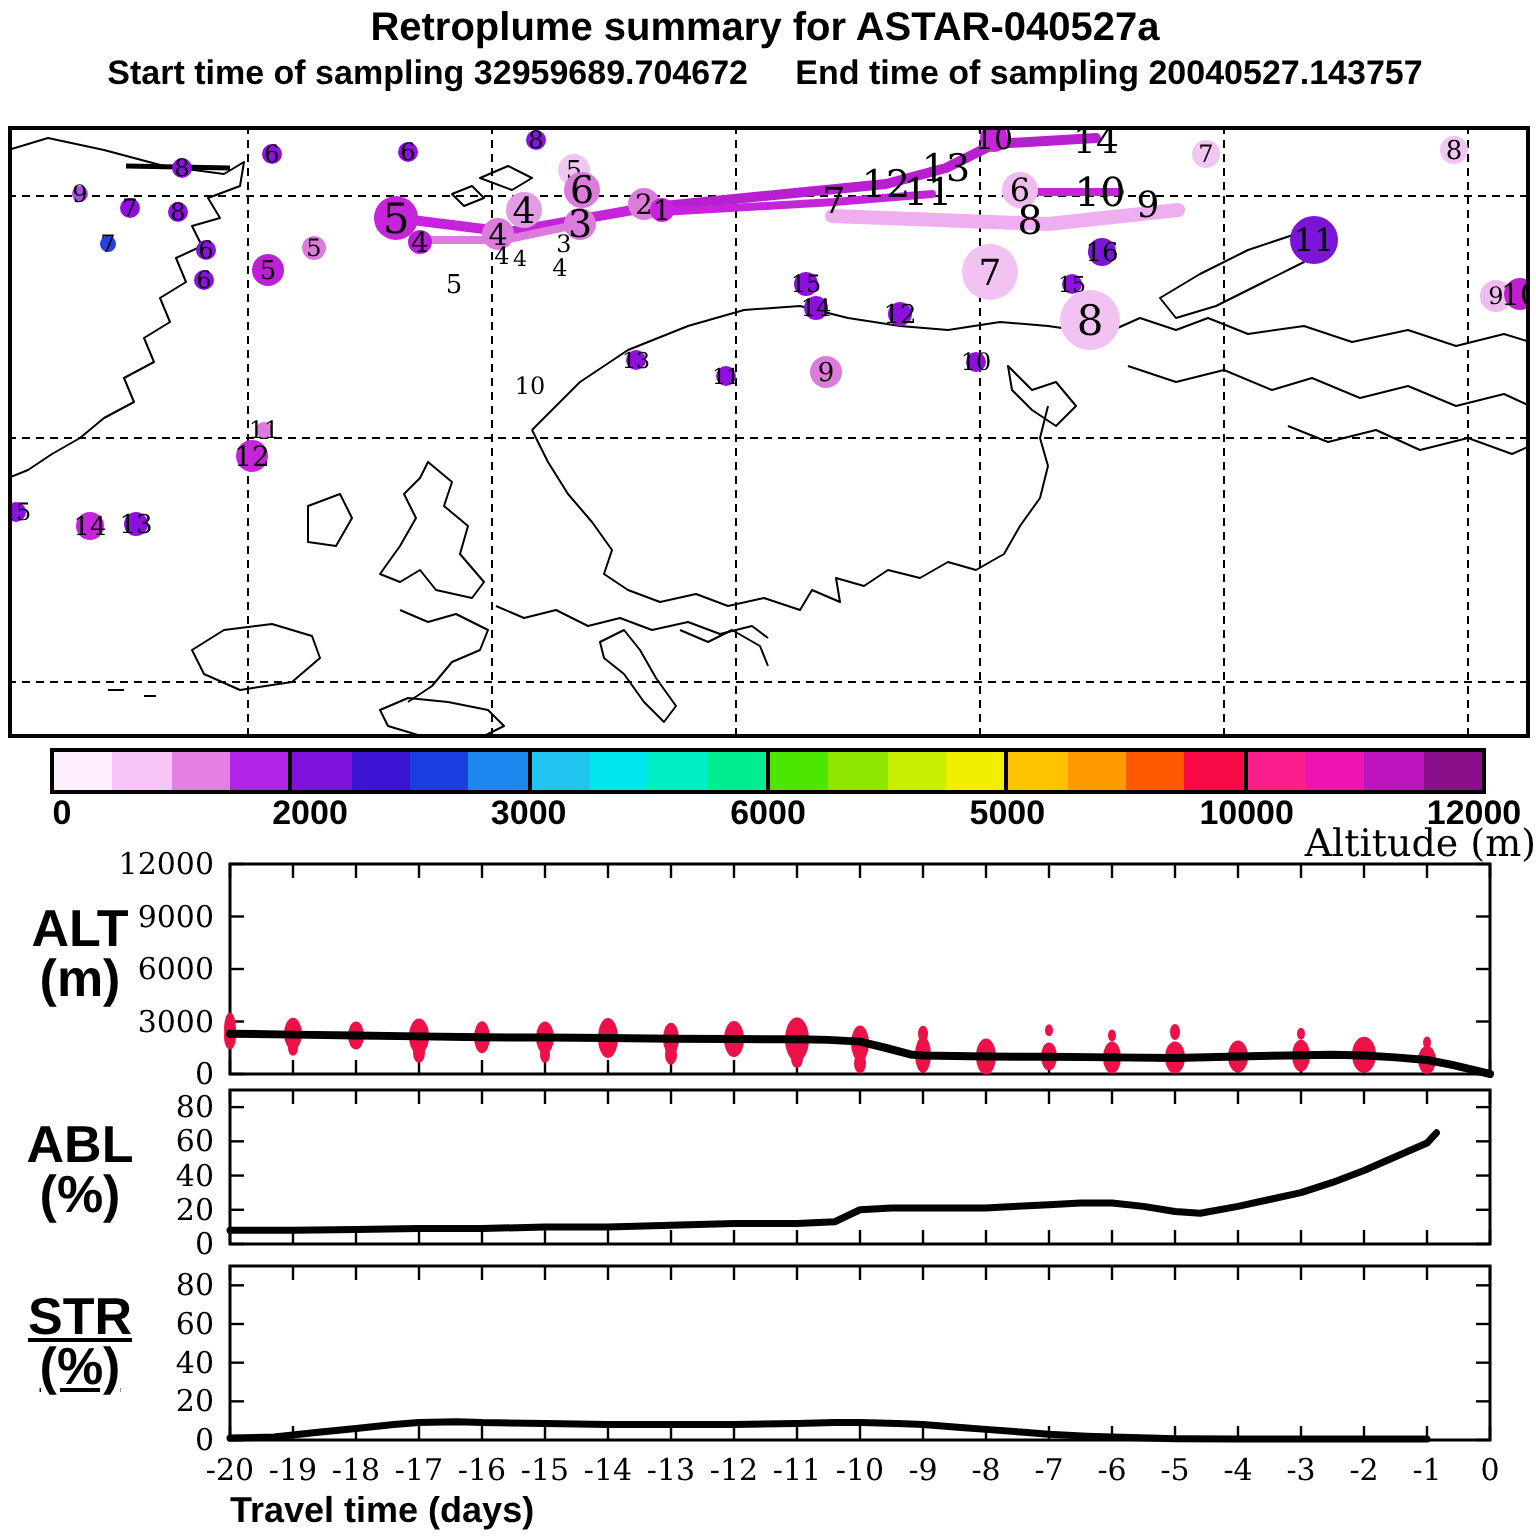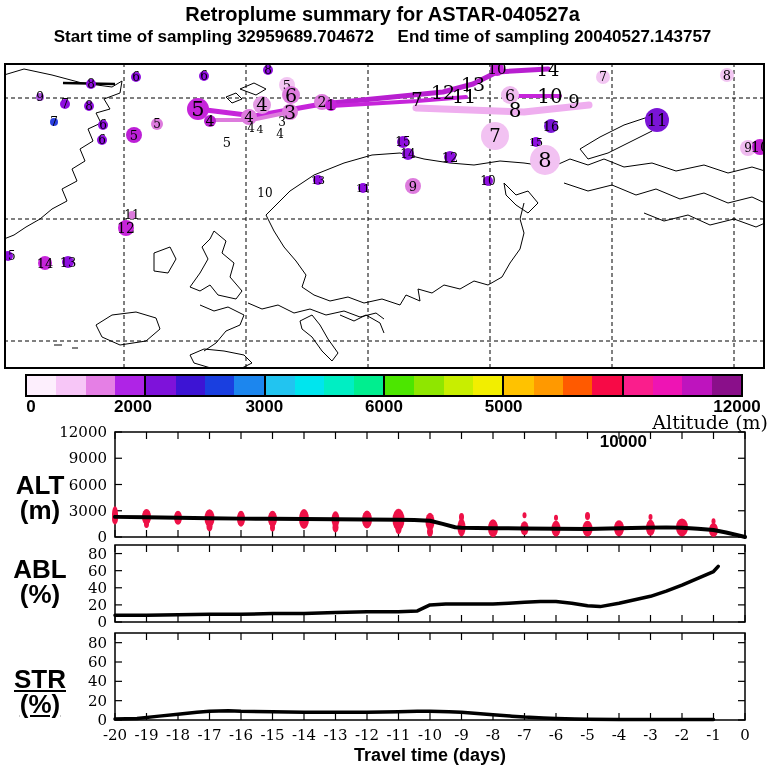--- a/index.html
+++ b/index.html
@@ -13,25 +13,25 @@
   #cbar{position:absolute;left:25px;top:374px;width:714px;height:19px;display:flex;
         border:2px solid #000;}
   #cbar .cell{flex:1 1 0;}
   #cbar .cell.div4{border-left:2px solid #000;}
   #cbar-labels{position:absolute;left:0;top:397px;width:768px;height:18px;}
   #cbar-labels span{position:absolute;transform:translateX(-50%);font-weight:bold;font-size:17px;}
   #cbar-title{position:absolute;left:0;top:411px;width:768px;text-align:right;
         font-family:"DejaVu Serif",serif;font-size:19px;}
   #charts-svg{position:absolute;left:0;top:425px;}
   .panel-label{position:absolute;left:4px;width:72px;text-align:center;font-weight:bold;
-        font-size:26px;line-height:25px;margin-top:21px;}
+        font-size:26px;line-height:25px;}
   #alt-label{top:452px;}
-  #abl-label{top:536px;}
+  #abl-label{top:560px;}
   #str-label{top:646px;text-decoration:underline;}
-  #xaxis-title{position:absolute;left:115px;top:745px;width:630px;text-align:center;
+  #xaxis-title{position:absolute;left:115px;top:745px;width:630px;text-align:left;
         font-weight:bold;font-size:18px;}
 </style>
 </head>
 <body>
 
 <div class="page">
 
   <div class="hdr" id="title1">Retroplume summary for ASTAR-040527a</div>
   <div class="hdr" id="title2">Start time of sampling 32959689.704672     End time of sampling 20040527.143757</div>
 
@@ -204,25 +204,25 @@
       <div class="cell" style="background: rgb(255, 153, 0);"></div>
       <div class="cell" style="background: rgb(255, 90, 0);"></div>
       <div class="cell" style="background: rgb(247, 10, 70);"></div>
       <div class="cell div4" style="background: rgb(250, 30, 140);"></div>
       <div class="cell" style="background: rgb(238, 20, 180);"></div>
       <div class="cell" style="background: rgb(190, 20, 190);"></div>
       <div class="cell" style="background: rgb(138, 15, 138);"></div>
     </div>
   <div id="cbar-labels">
       <span style="left: 31px;">0</span>
-      <span style="left: 133px; text-align: center;">2000</span>
+      <span style="left: 155px; text-align: center;">2000</span>
       <span style="left: 264.333px;">3000</span>
       <span style="left: 384px;">6000</span>
       <span style="left: 503.667px;">5000</span>
-      <span style="left: 623.333px; margin-top: 35px;">10000</span>
+      <span style="left: 623.333px;">10000</span>
       <span style="left: 737px;">12000</span>
     </div>
   <div id="cbar-title">Altitude (m)</div>
 
   <div class="panel-label" id="alt-label">
     <div>ALT</div>
     <div>(m)</div>
   </div>
   <div class="panel-label" id="abl-label">
     <div>ABL</div>

